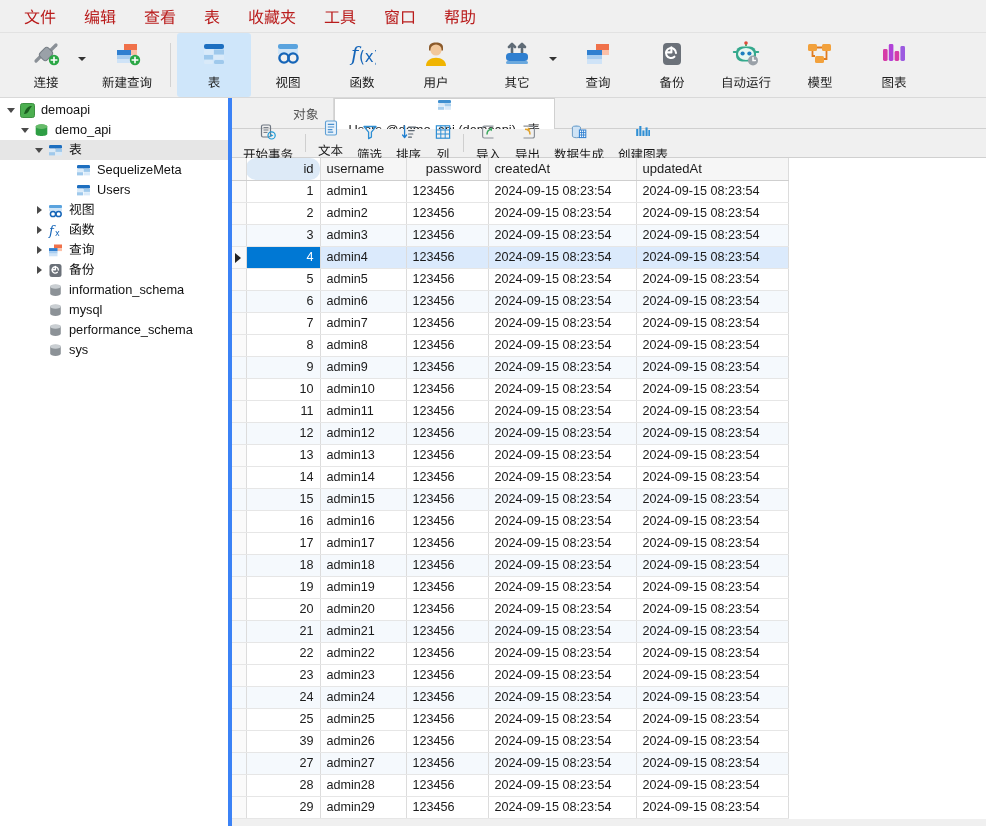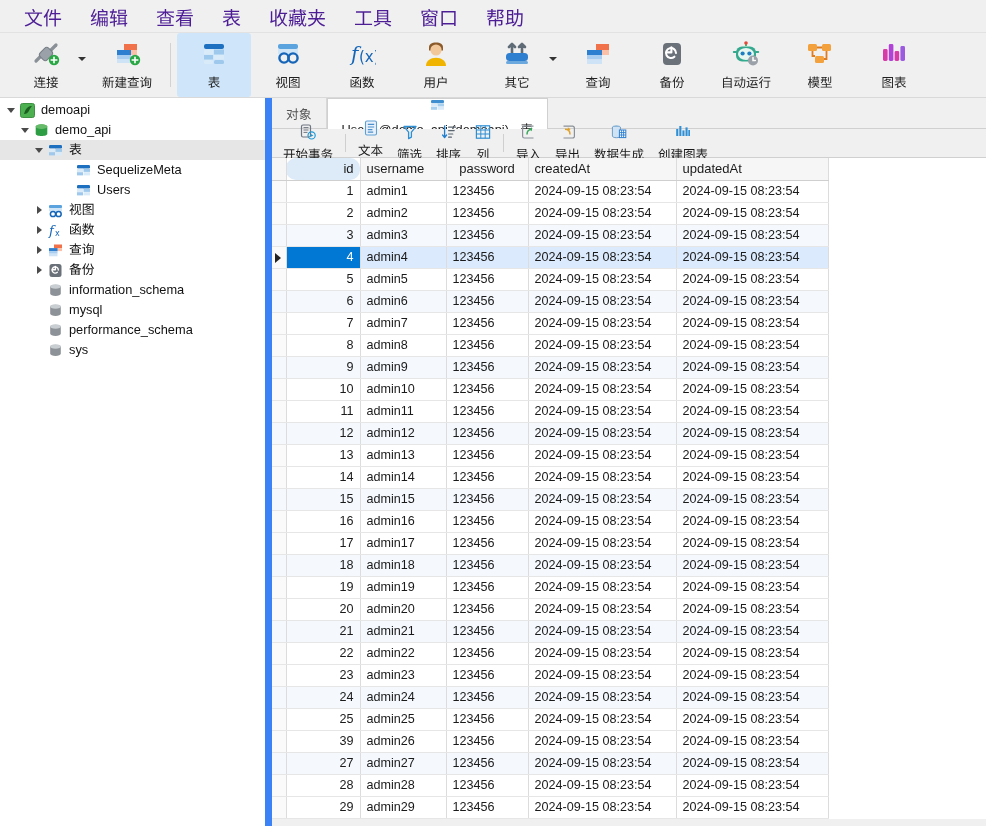--- a/index.html
+++ b/index.html
@@ -17,22 +17,22 @@
   
   .menubar {
     height: 33px;
     background: #f0f0f0;
     display: flex;
     align-items: center;
     padding-left: 10px;
     border-bottom: 1px solid #e2e2e2;
   }
   .menubar .mi {
-    font-size: 19px;
-    color: #4c1d95;
+    font-size: 16px;
+    color: #b91c1c;
     padding: 4px 14px;
     cursor: default;
     white-space: nowrap;
   }
 
   
   .ribbon {
     height: 65px;
     background: #f0f0f0;
     display: flex;
@@ -62,23 +62,23 @@
     border-right: 4px solid transparent;
     border-top: 4px solid #333;
   }
   .rb-item.hasdrop { width: 88px; }
 
   
   .body { display: flex; height: 728px; }
 
   
   .sidebar {
-    width: 272px;
+    width: 232px;
     background: #ffffff;
-    border-right: 7px solid #3b82f6;
+    border-right: 4px solid #3b82f6;
     overflow: hidden;
     padding-top: 2px;
   }
   .tnode {
     height: 20px;
     display: flex;
     align-items: center;
     font-size: 12.8px;
     color: #111;
     white-space: nowrap;
@@ -111,20 +111,21 @@
   
   .right { flex: 1; display: flex; flex-direction: column; background:#fff; min-width:0; }
 
   
   .tabstrip {
     height: 31px;
     background: #f0f0f0;
     display: flex;
     align-items: flex-end;
     border-bottom: 1px solid #d0d0d0;
+    padding-left: 47px;
   }
   .tab {
     height: 30px;
     display: flex; align-items: center; gap: 6px;
     padding: 0 14px;
     font-size: 12.8px;
     color: #555;
     background: #f0f0f0;
     border-right: 1px solid #d8d8d8;
     cursor: default;
@@ -664,21 +665,21 @@
           </div>
         </div>
 
       <div class="gridwrap">
         <table class="grid">
           <thead>
             <tr id="gridhead">
                 <th class="c-marker"></th>
                 <th class="c-id act" style="text-align: left;">id</th>
                 <th class="c-user" style="text-align: left;">username</th>
-                <th class="c-pass" style="text-align: center;">password</th>
+                <th class="c-pass" style="text-align: right;">password</th>
                 <th class="c-created" style="text-align: left;">createdAt</th>
                 <th class="c-updated" style="text-align: left;">updatedAt</th>
               </tr>
           </thead>
           <tbody id="gridbody">
               <tr class="">
                 <td class="c-marker"></td>
                 <td class="c-id">1</td>
                 <td class="c-user">admin1</td>
                 <td class="c-pass">123456</td>

